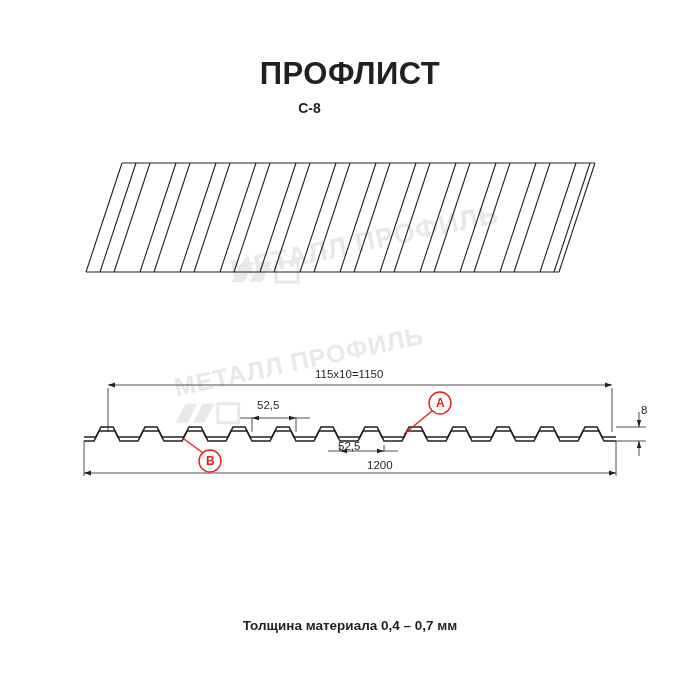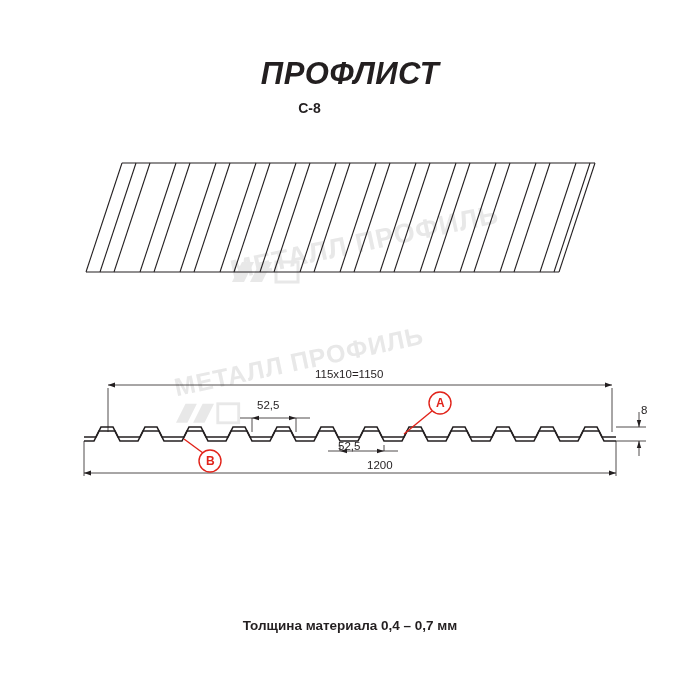--- a/index.html
+++ b/index.html
@@ -23,21 +23,20 @@
   .title {
     position: absolute;
     top: 56px;
     left: 0;
     width: 700px;
     text-align: center;
     font-size: 31px;
     font-weight: bold;
     letter-spacing: 0.5px;
     color: #231f20;
-    font-style: italic;
   }
   .subtitle {
     position: absolute;
     top: 100px;
     left: 0;
     width: 619px;
     text-align: center;
     font-size: 14px;
     font-weight: bold;
     color: #231f20;

